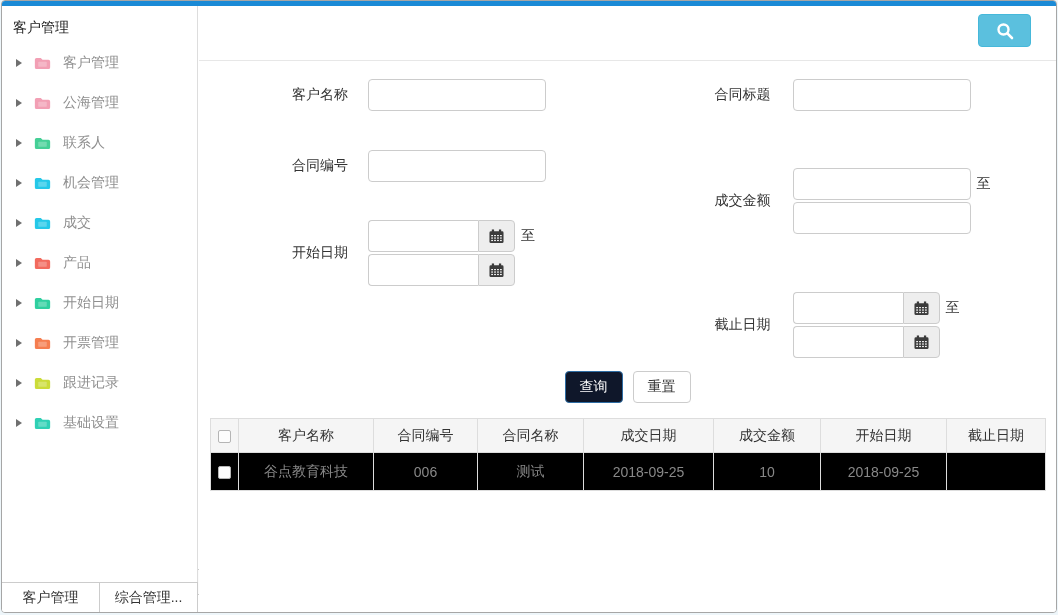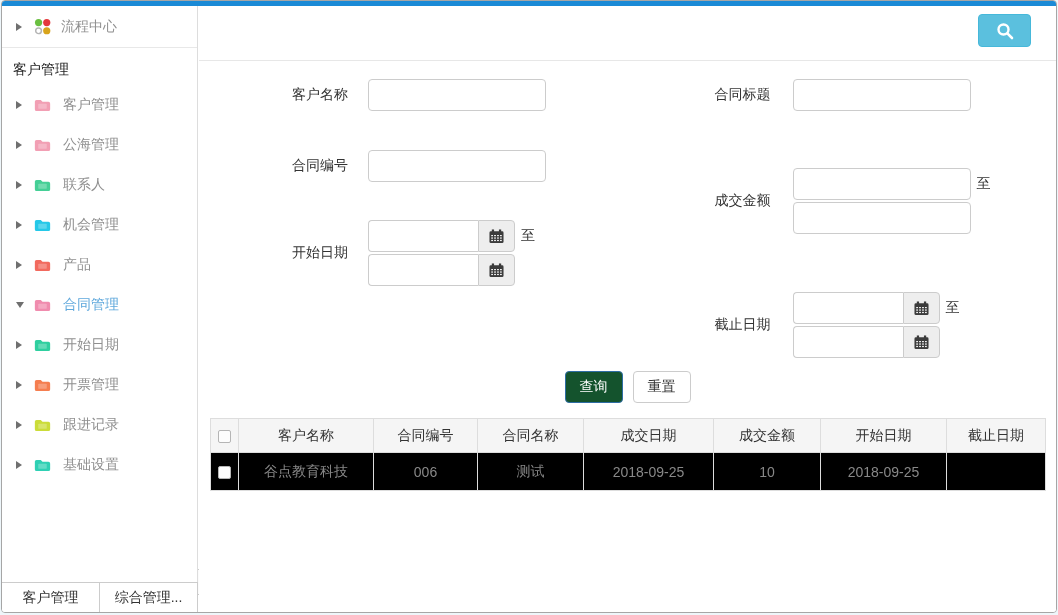--- a/index.html
+++ b/index.html
@@ -124,32 +124,20 @@
     border:1px solid #b5b5b5; border-radius:2px; vertical-align:middle; cursor:pointer;
   }
 </style>
 </head>
 <body>
 
 <div class="window">
   <div class="topbar" style="background: rgb(26, 138, 214);"></div>
 
   <div class="sidebar">
-    <div class="process-row">
-      <span class="caret-right"></span>
-      <span class="apps-icon">
-        <svg width="17" height="17" viewBox="0 0 16 16">
-          <circle cx="4.3" cy="4.3" r="3.4" fill="#6abf40"></circle>
-          <circle cx="12" cy="4.3" r="3.4" fill="#e4393c"></circle>
-          <circle cx="4.3" cy="12" r="2.7" fill="none" stroke="#b5b5b5" stroke-width="1.4"></circle>
-          <circle cx="12" cy="12" r="3.4" fill="#d8a41b"></circle>
-        </svg>
-      </span>
-      <span class="s-label">流程中心</span>
-    </div>
     <div class="section-title">客户管理</div>
     <div>
         <div class="side-item">
           <span class="caret-right"></span>
           <span class="f-icon">
             <svg width="17" height="14" viewBox="0 0 20 16">
               <path d="M1 4 Q1 2 3 2 h5 l2 2.2 h7 q2 0 2 2 v7 q0 2 -2 2 H3 Q1 15.2 1 13.2 Z" fill="#f29fb4"></path>
               <rect x="5" y="6.5" width="10" height="6" rx="1" fill="#ffffff" opacity="0.25"></rect>
             </svg>
           </span>
@@ -182,35 +170,35 @@
               <path d="M1 4 Q1 2 3 2 h5 l2 2.2 h7 q2 0 2 2 v7 q0 2 -2 2 H3 Q1 15.2 1 13.2 Z" fill="#25c8e8"></path>
               <rect x="5" y="6.5" width="10" height="6" rx="1" fill="#ffffff" opacity="0.25"></rect>
             </svg>
           </span>
           <span class="s-label">机会管理</span>
         </div>
         <div class="side-item">
           <span class="caret-right"></span>
           <span class="f-icon">
             <svg width="17" height="14" viewBox="0 0 20 16">
+              <path d="M1 4 Q1 2 3 2 h5 l2 2.2 h7 q2 0 2 2 v7 q0 2 -2 2 H3 Q1 15.2 1 13.2 Z" fill="#25c8e8"></path>
+              <rect x="5" y="6.5" width="10" height="6" rx="1" fill="#ffffff" opacity="0.25"></rect>
+            </svg>
+          </span>
+          <span class="s-label">成交</span>
+        </div>
+        <div class="side-item">
+          <span class="caret-right"></span>
+          <span class="f-icon">
+            <svg width="17" height="14" viewBox="0 0 20 16">
               <path d="M1 4 Q1 2 3 2 h5 l2 2.2 h7 q2 0 2 2 v7 q0 2 -2 2 H3 Q1 15.2 1 13.2 Z" fill="#f26a5e"></path>
               <rect x="5" y="6.5" width="10" height="6" rx="1" fill="#ffffff" opacity="0.25"></rect>
             </svg>
           </span>
           <span class="s-label">产品</span>
-        </div>
-        <div class="side-item sel">
-          <span class="caret-down"></span>
-          <span class="f-icon">
-            <svg width="17" height="14" viewBox="0 0 20 16">
-              <path d="M1 4 Q1 2 3 2 h5 l2 2.2 h7 q2 0 2 2 v7 q0 2 -2 2 H3 Q1 15.2 1 13.2 Z" fill="#f08cae"></path>
-              <rect x="5" y="6.5" width="10" height="6" rx="1" fill="#ffffff" opacity="0.25"></rect>
-            </svg>
-          </span>
-          <span class="s-label">合同管理</span>
         </div>
         <div class="side-item">
           <span class="caret-right"></span>
           <span class="f-icon">
             <svg width="17" height="14" viewBox="0 0 20 16">
               <path d="M1 4 Q1 2 3 2 h5 l2 2.2 h7 q2 0 2 2 v7 q0 2 -2 2 H3 Q1 15.2 1 13.2 Z" fill="#2fcf9f"></path>
               <rect x="5" y="6.5" width="10" height="6" rx="1" fill="#ffffff" opacity="0.25"></rect>
             </svg>
           </span>
           <span class="s-label">开始日期</span>
@@ -404,21 +392,21 @@
                   </span>
                 </div>
               </div>
             </div>
           </div>
         </div>
       </div>
     </div>
 
     <div class="btn-row">
-      <button class="btn btn-primary" style="background: #14532d;">查询</button>
+      <button class="btn btn-primary" style="background: #0f172a;">查询</button>
       <button class="btn btn-default">重置</button>
     </div>
 
     <table class="grid">
       <colgroup>
         <col style="width:28px">
           <col style="width:135px">
           <col style="width:104px">
           <col style="width:106px">
         <col style="width:130px">

